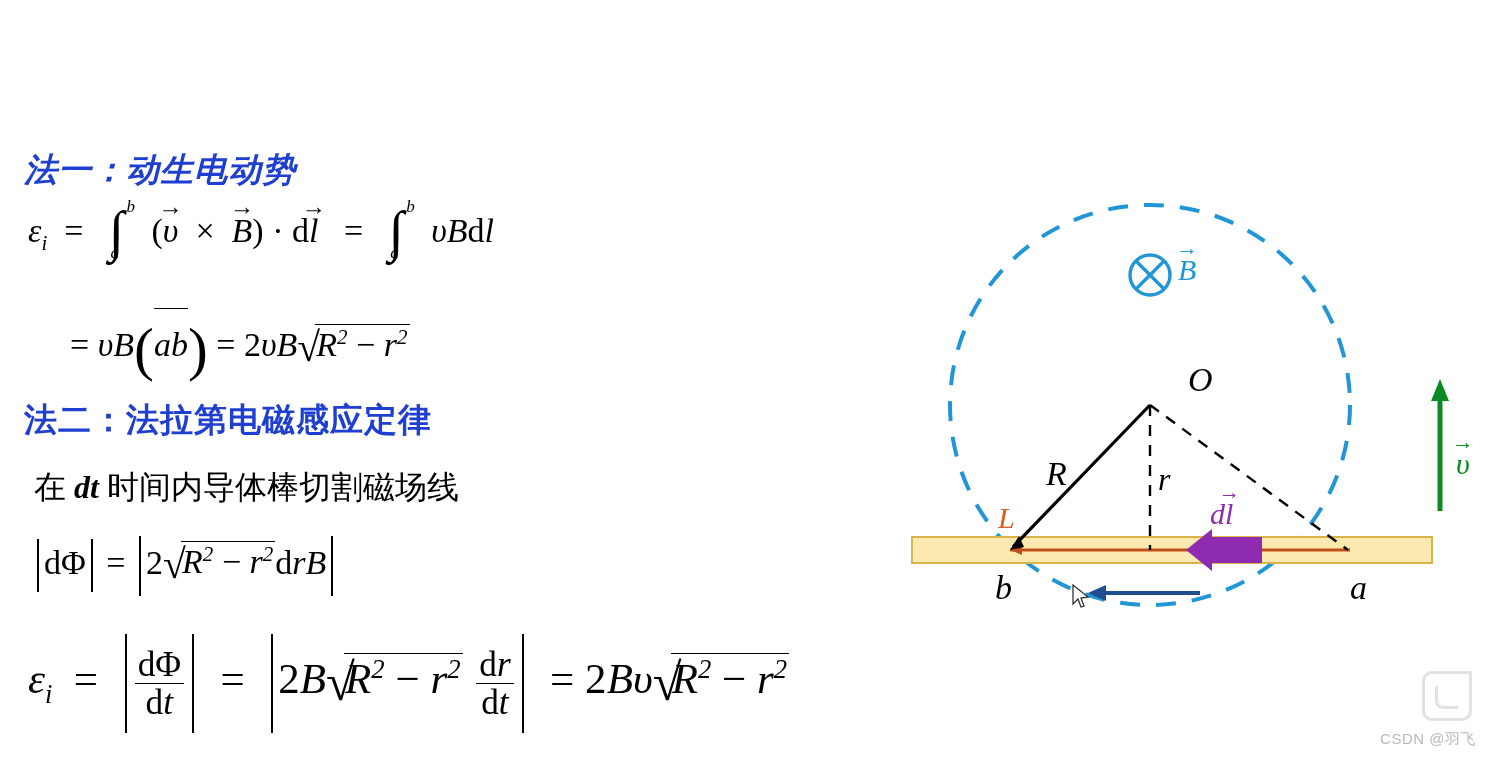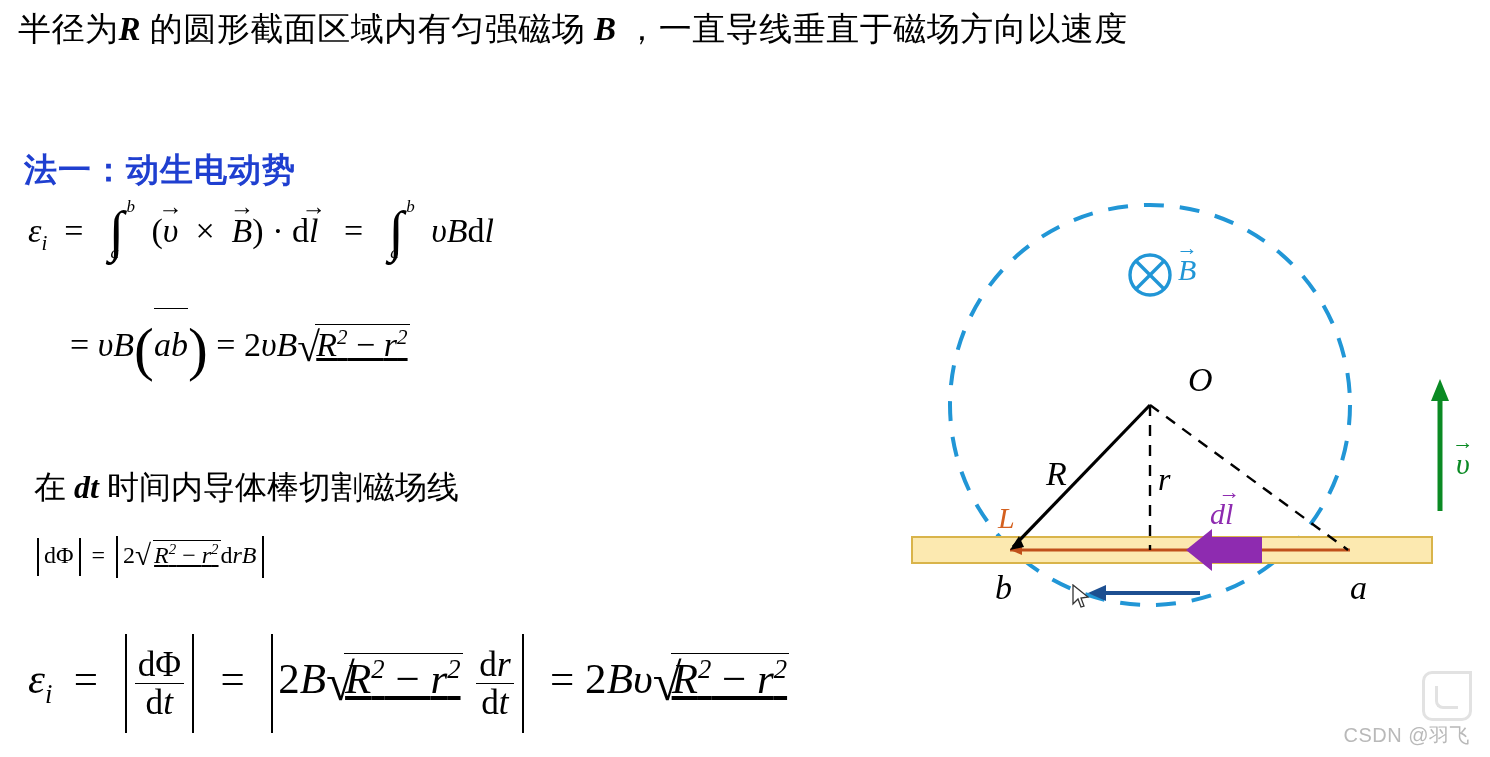--- a/index.html
+++ b/index.html
@@ -35,40 +35,40 @@
   .mb { font-style: italic; font-weight: bold; }
 
   
   .heading {
     position: absolute;
     color: #1f3fd0;
     font-weight: bold;
     font-size: 33px;
     letter-spacing: 1px;
   }
-  #h1 { left: 24px; top: 148px; }
+  #h1 { left: 24px; top: 148px; font-style: italic; }
   #h2 { left: 24px; top: 398px; }
 
   .plain-line {
     position: absolute;
     left: 34px;
     top: 466px;
     font-size: 32px;
   }
 
   
   .math {
     position: absolute;
     font-family: "Liberation Serif", serif;
     color: #000;
     white-space: nowrap;
   }
   #m1 { left: 28px; top: 212px; font-size: 34px; text-align: center; }
   #m2 { left: 70px; top: 308px; font-size: 34px; }
-  #m3 { left: 32px; top: 536px; font-size: 24px; }
+  #m3 { left: 32px; top: 536px; font-size: 34px; }
   #m4 { left: 28px; top: 634px; font-size: 43px; }
 
   
   .ital { font-style: italic; }
   .frac {
     display: inline-block;
     vertical-align: middle;
     text-align: center;
     font-size: 0.82em;
     line-height: 1.06;
@@ -116,21 +116,20 @@
     content: "\221A";
     position: absolute;
     left: 0;
     top: -1px;
     font-size: 1.22em;
   }
   .sqrt > .rad {
     display: inline-block;
     border-top: 1.6px solid #000;
     padding: 0 2px 0 1px;
-    text-decoration: underline;
   }
 
   
   .ovl { display: inline-block; border-top: 1.7px solid #000; padding-top: 17px; }
   .vecarrow { position: relative; display: inline-block; }
   .vecarrow > .ar {
     position: absolute;
     left: 50%;
     transform: translateX(-50%);
     top: -0.70em;
@@ -160,24 +159,24 @@
 
   .fig-label {
     position: absolute;
     font-family: "Liberation Serif", serif;
     font-style: italic;
   }
 
   
   .watermark {
     position: absolute;
-    right: 20px;
+    right: 14px;
     bottom: 8px;
     font-family: "Liberation Sans", sans-serif;
-    font-size: 20px;
+    font-size: 15px;
     color: #b9b9b9;
     letter-spacing: 0.5px;
   }
   .wm-logo {
     position: absolute;
     right: 18px;
     bottom: 36px;
     width: 44px;
     height: 44px;
     border: 3px solid #e2e2e2;
@@ -203,23 +202,20 @@
     width: 18px;
     height: 26px;
   }
 </style>
 </head>
 <body>
 
 <div class="slide">
 
   <div class="statement">
-    <span>
-      <span>半径为</span><span class="mb">R</span><span> 的圆形截面区域内有匀强磁场 </span><span class="mb">B</span><span> ，一直导线垂直于磁场方向以速度</span>
-    </span>
   </div>
 
   <div class="heading" id="h1">法一：动生电动势</div>
 
   <div class="math" id="m1">
     <span class="ital">ε</span><span class="sub">i</span>
     &nbsp;=&nbsp;
     <span class="intg">
       <span class="sign">∫</span>
       <span class="up">b</span>
@@ -234,20 +230,21 @@
       <span class="up">b</span>
       <span class="lo">a</span>
     </span>
     &nbsp;<span class="ital">υB</span>d<span class="ital">l</span>
   </div>
 
   <div class="math" id="m2">
     =&nbsp;<span class="ital">υB</span><span class="bigparen">(</span><span class="ovl"><span class="ital">ab</span></span><span class="bigparen">)</span>&nbsp;=&nbsp;2<span class="ital">υB</span><span class="sqrt"><span class="rad"><span class="ital">R</span><span class="sup">2</span>&nbsp;−&nbsp;<span class="ital">r</span><span class="sup">2</span></span></span>
   </div>
 
+  <div class="heading" id="h2">法二：法拉第电磁感应定律</div>
 
   <div class="plain-line">
     <span>在 </span><span class="mb">dt</span><span> 时间内导体棒切割磁场线</span>
   </div>
 
   <div class="math" id="m3">
     <span class="vbar" style="height:1.55em"></span>dΦ<span class="vbar" style="height:1.55em"></span>&nbsp;=&nbsp;<span class="vbar" style="height:1.75em"></span>2<span class="sqrt"><span class="rad"><span class="ital">R</span><span class="sup">2</span>&nbsp;−&nbsp;<span class="ital">r</span><span class="sup">2</span></span></span>d<span class="ital">rB</span><span class="vbar" style="height:1.75em"></span>
   </div>
 
   <div class="math" id="m4">

